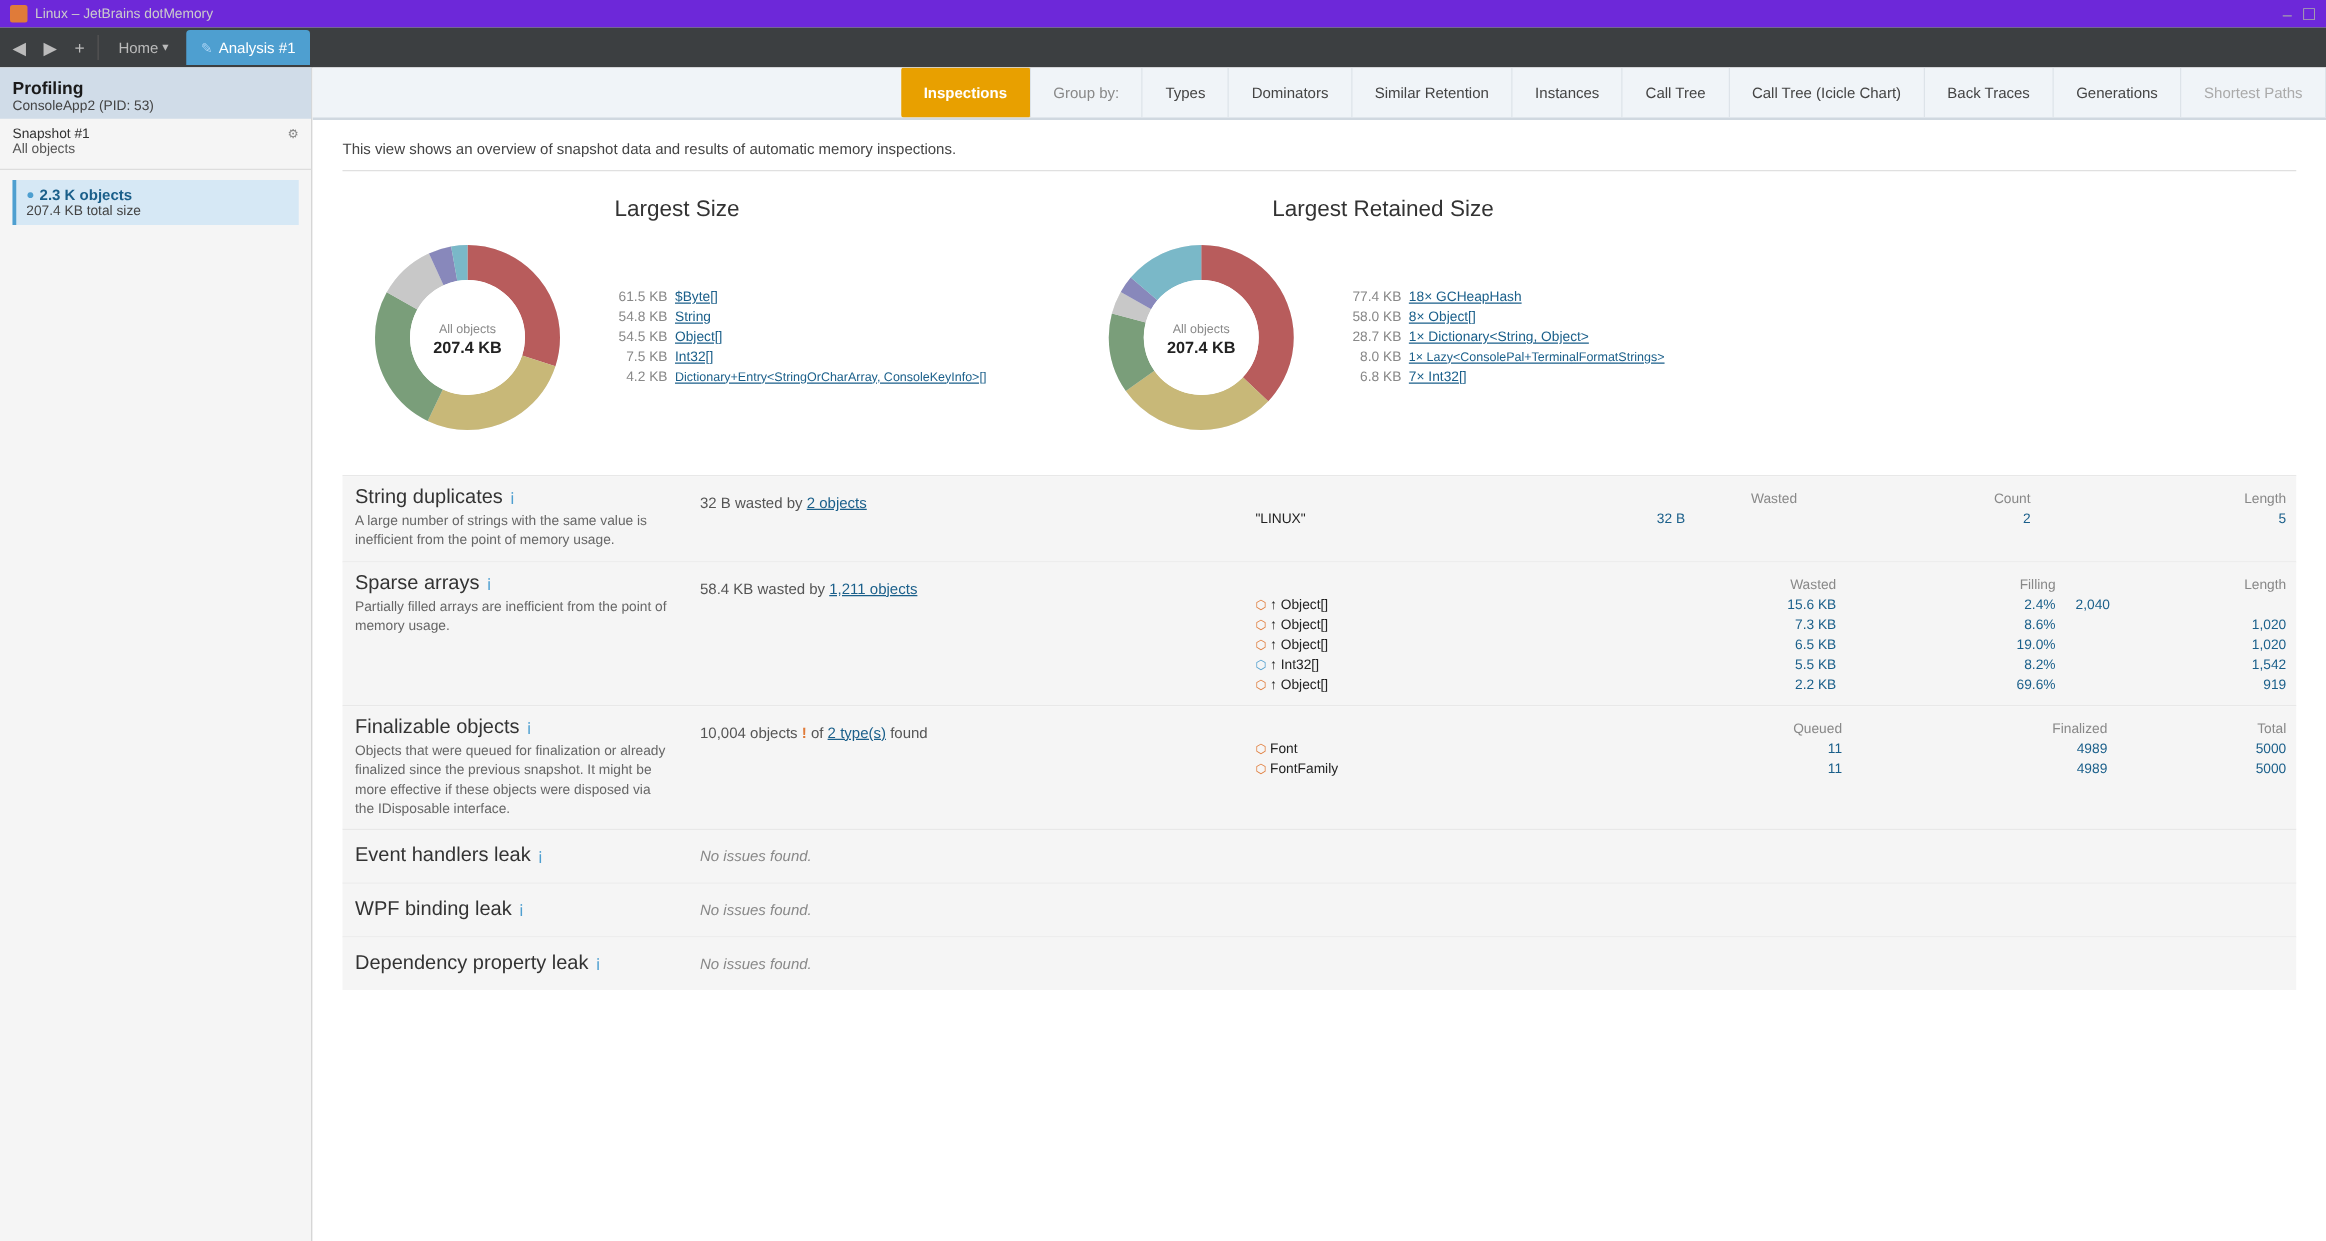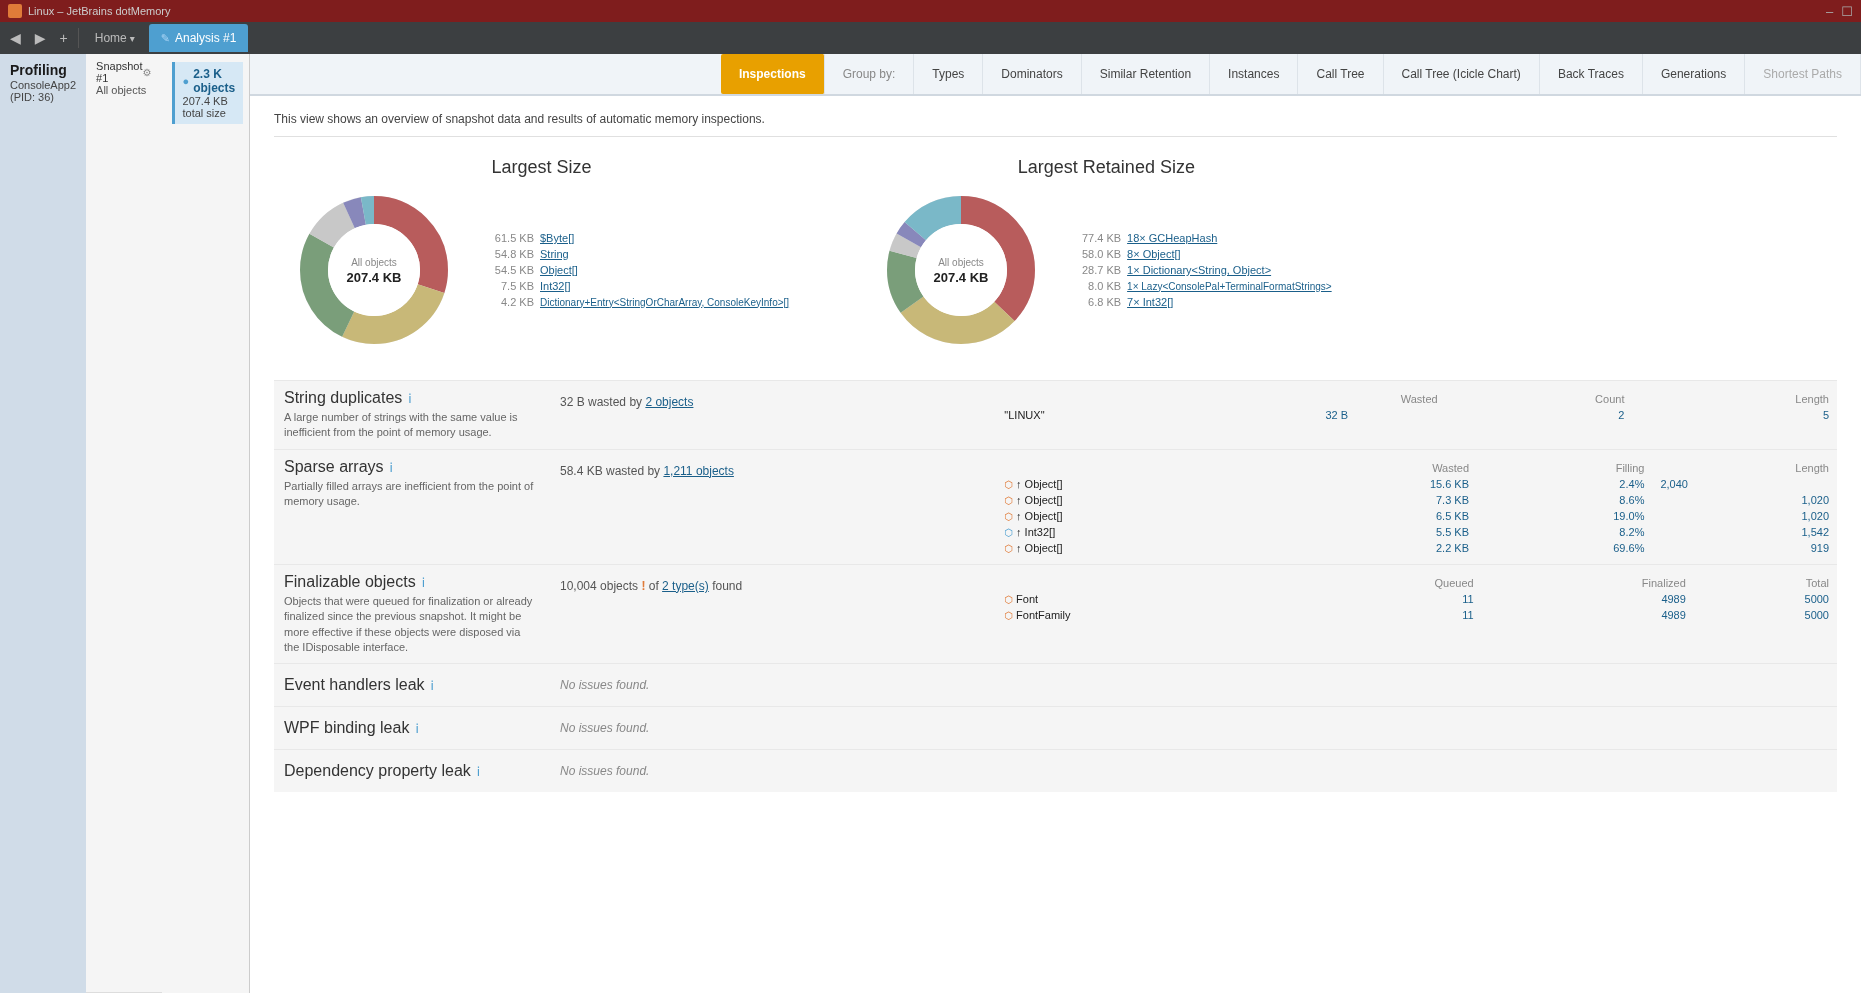--- a/index.html
+++ b/index.html
@@ -1,20 +1,20 @@
 <!DOCTYPE html>
 <html><head>
   <meta charset="utf-8">
   <style>
     * { box-sizing: border-box; margin: 0; padding: 0; }
     body { font-family: 'Segoe UI', Arial, sans-serif; font-size: 12px; background: #f0f0f0; color: #222; }
 
     
     .title-bar {
-      background: #7f1d1d;
+      background: #6d28d9;
       color: #ccc;
       height: 22px;
       display: flex;
       align-items: center;
       padding: 0 8px;
       font-size: 11px;
       user-select: none;
     }
     .title-bar .app-icon { width: 14px; height: 14px; margin-right: 6px; background: #e07b39; border-radius: 2px; display: inline-block; }
     .title-bar .title-text { flex: 1; }
@@ -46,21 +46,21 @@
 
     
     .layout { display: flex; height: calc(100vh - 54px); }
 
     
     .sidebar {
       width: 250px;
       background: #f5f5f5;
       border-right: 1px solid #ccc;
       display: flex;
-      flex-direction: row;
+      flex-direction: column;
       flex-shrink: 0;
     }
     .sidebar-header {
       background: #d0dce8;
       padding: 8px 10px 4px;
     }
     .sidebar-header .profiling-label { font-size: 14px; font-weight: bold; color: #1a1a1a; }
     .sidebar-header .app-name { font-size: 11px; color: #444; margin-top: 1px; }
 
     .snapshot-section { padding: 6px 10px; border-bottom: 1px solid #ddd; }
@@ -167,21 +167,21 @@
     <span style="margin-right:5px; color:#aad4f5; font-size:11px;">✎</span>
     <span>Analysis #1</span>
   </div>
 </div>
 
 <div class="layout">
 
   <div class="sidebar">
     <div class="sidebar-header">
       <div class="profiling-label">Profiling</div>
-      <div class="app-name">ConsoleApp2 (PID: 36)</div>
+      <div class="app-name">ConsoleApp2 (PID: 53)</div>
     </div>
     <div class="snapshot-section">
       <div class="snapshot-row">
         <span class="snapshot-label">Snapshot #1</span>
         <span class="snapshot-icon">⚙</span>
       </div>
       <div class="all-objects-label">All objects</div>
     </div>
     <div style="padding: 4px 10px;">
       <div class="object-item">

